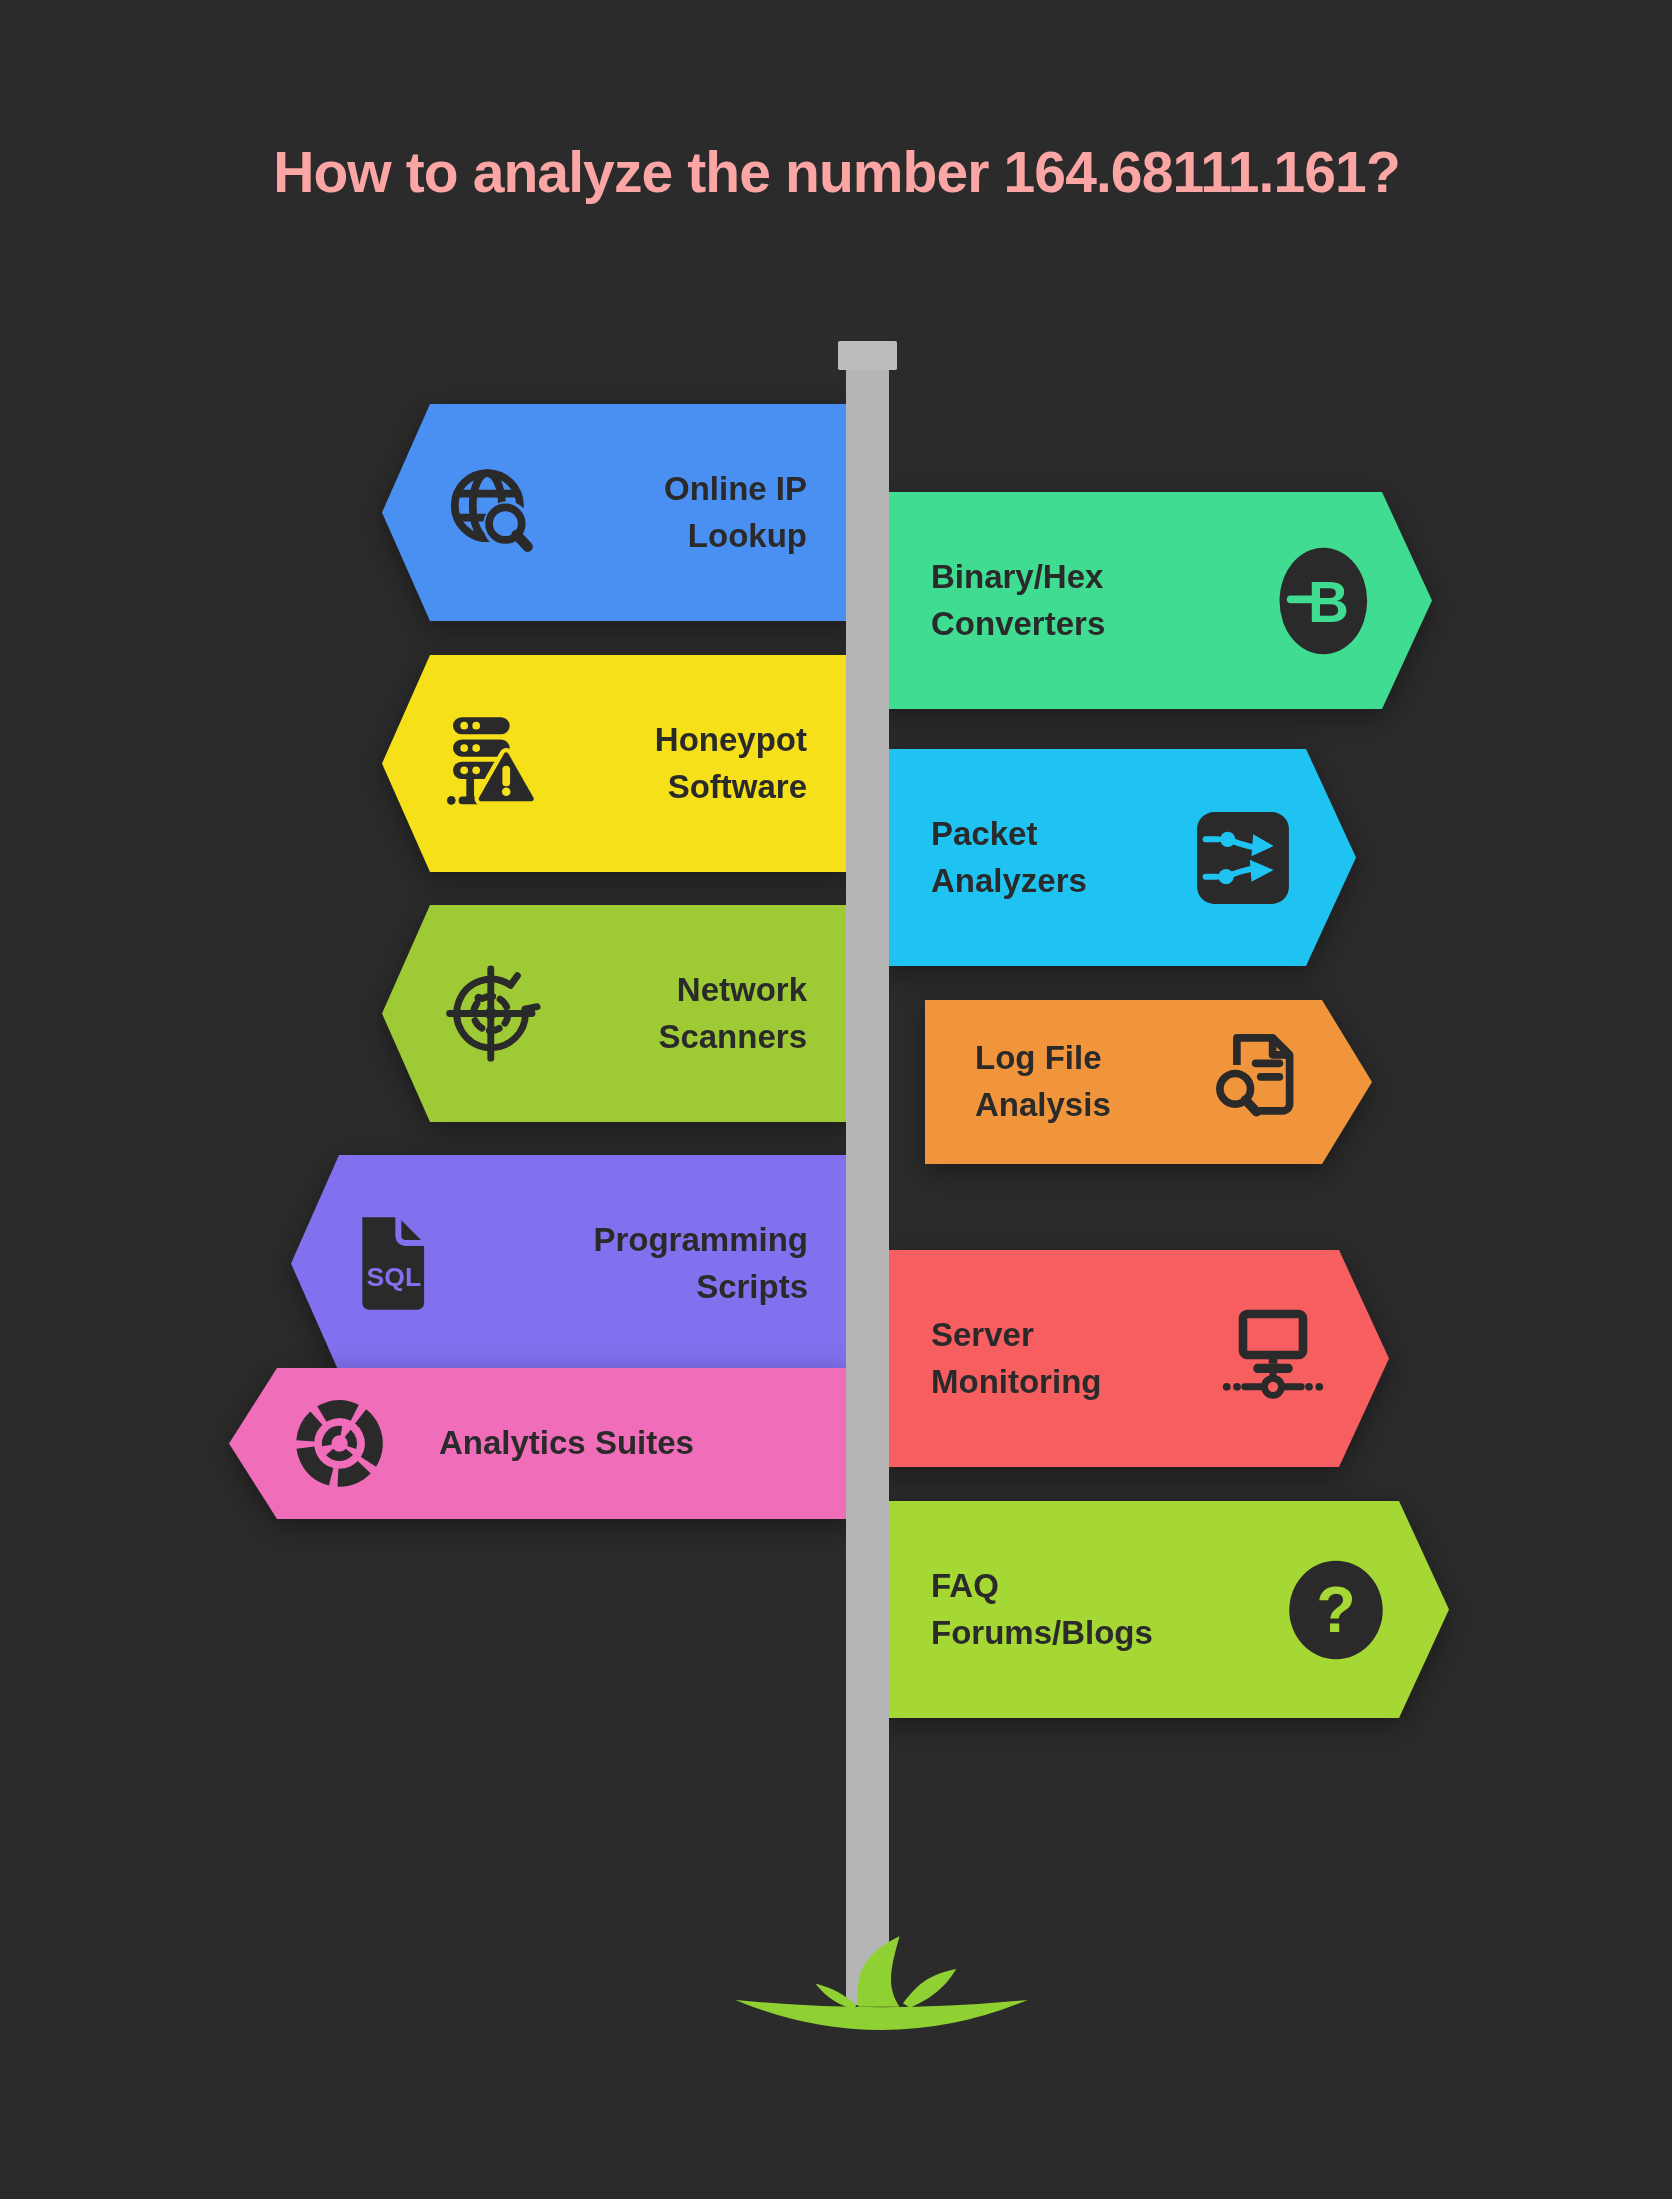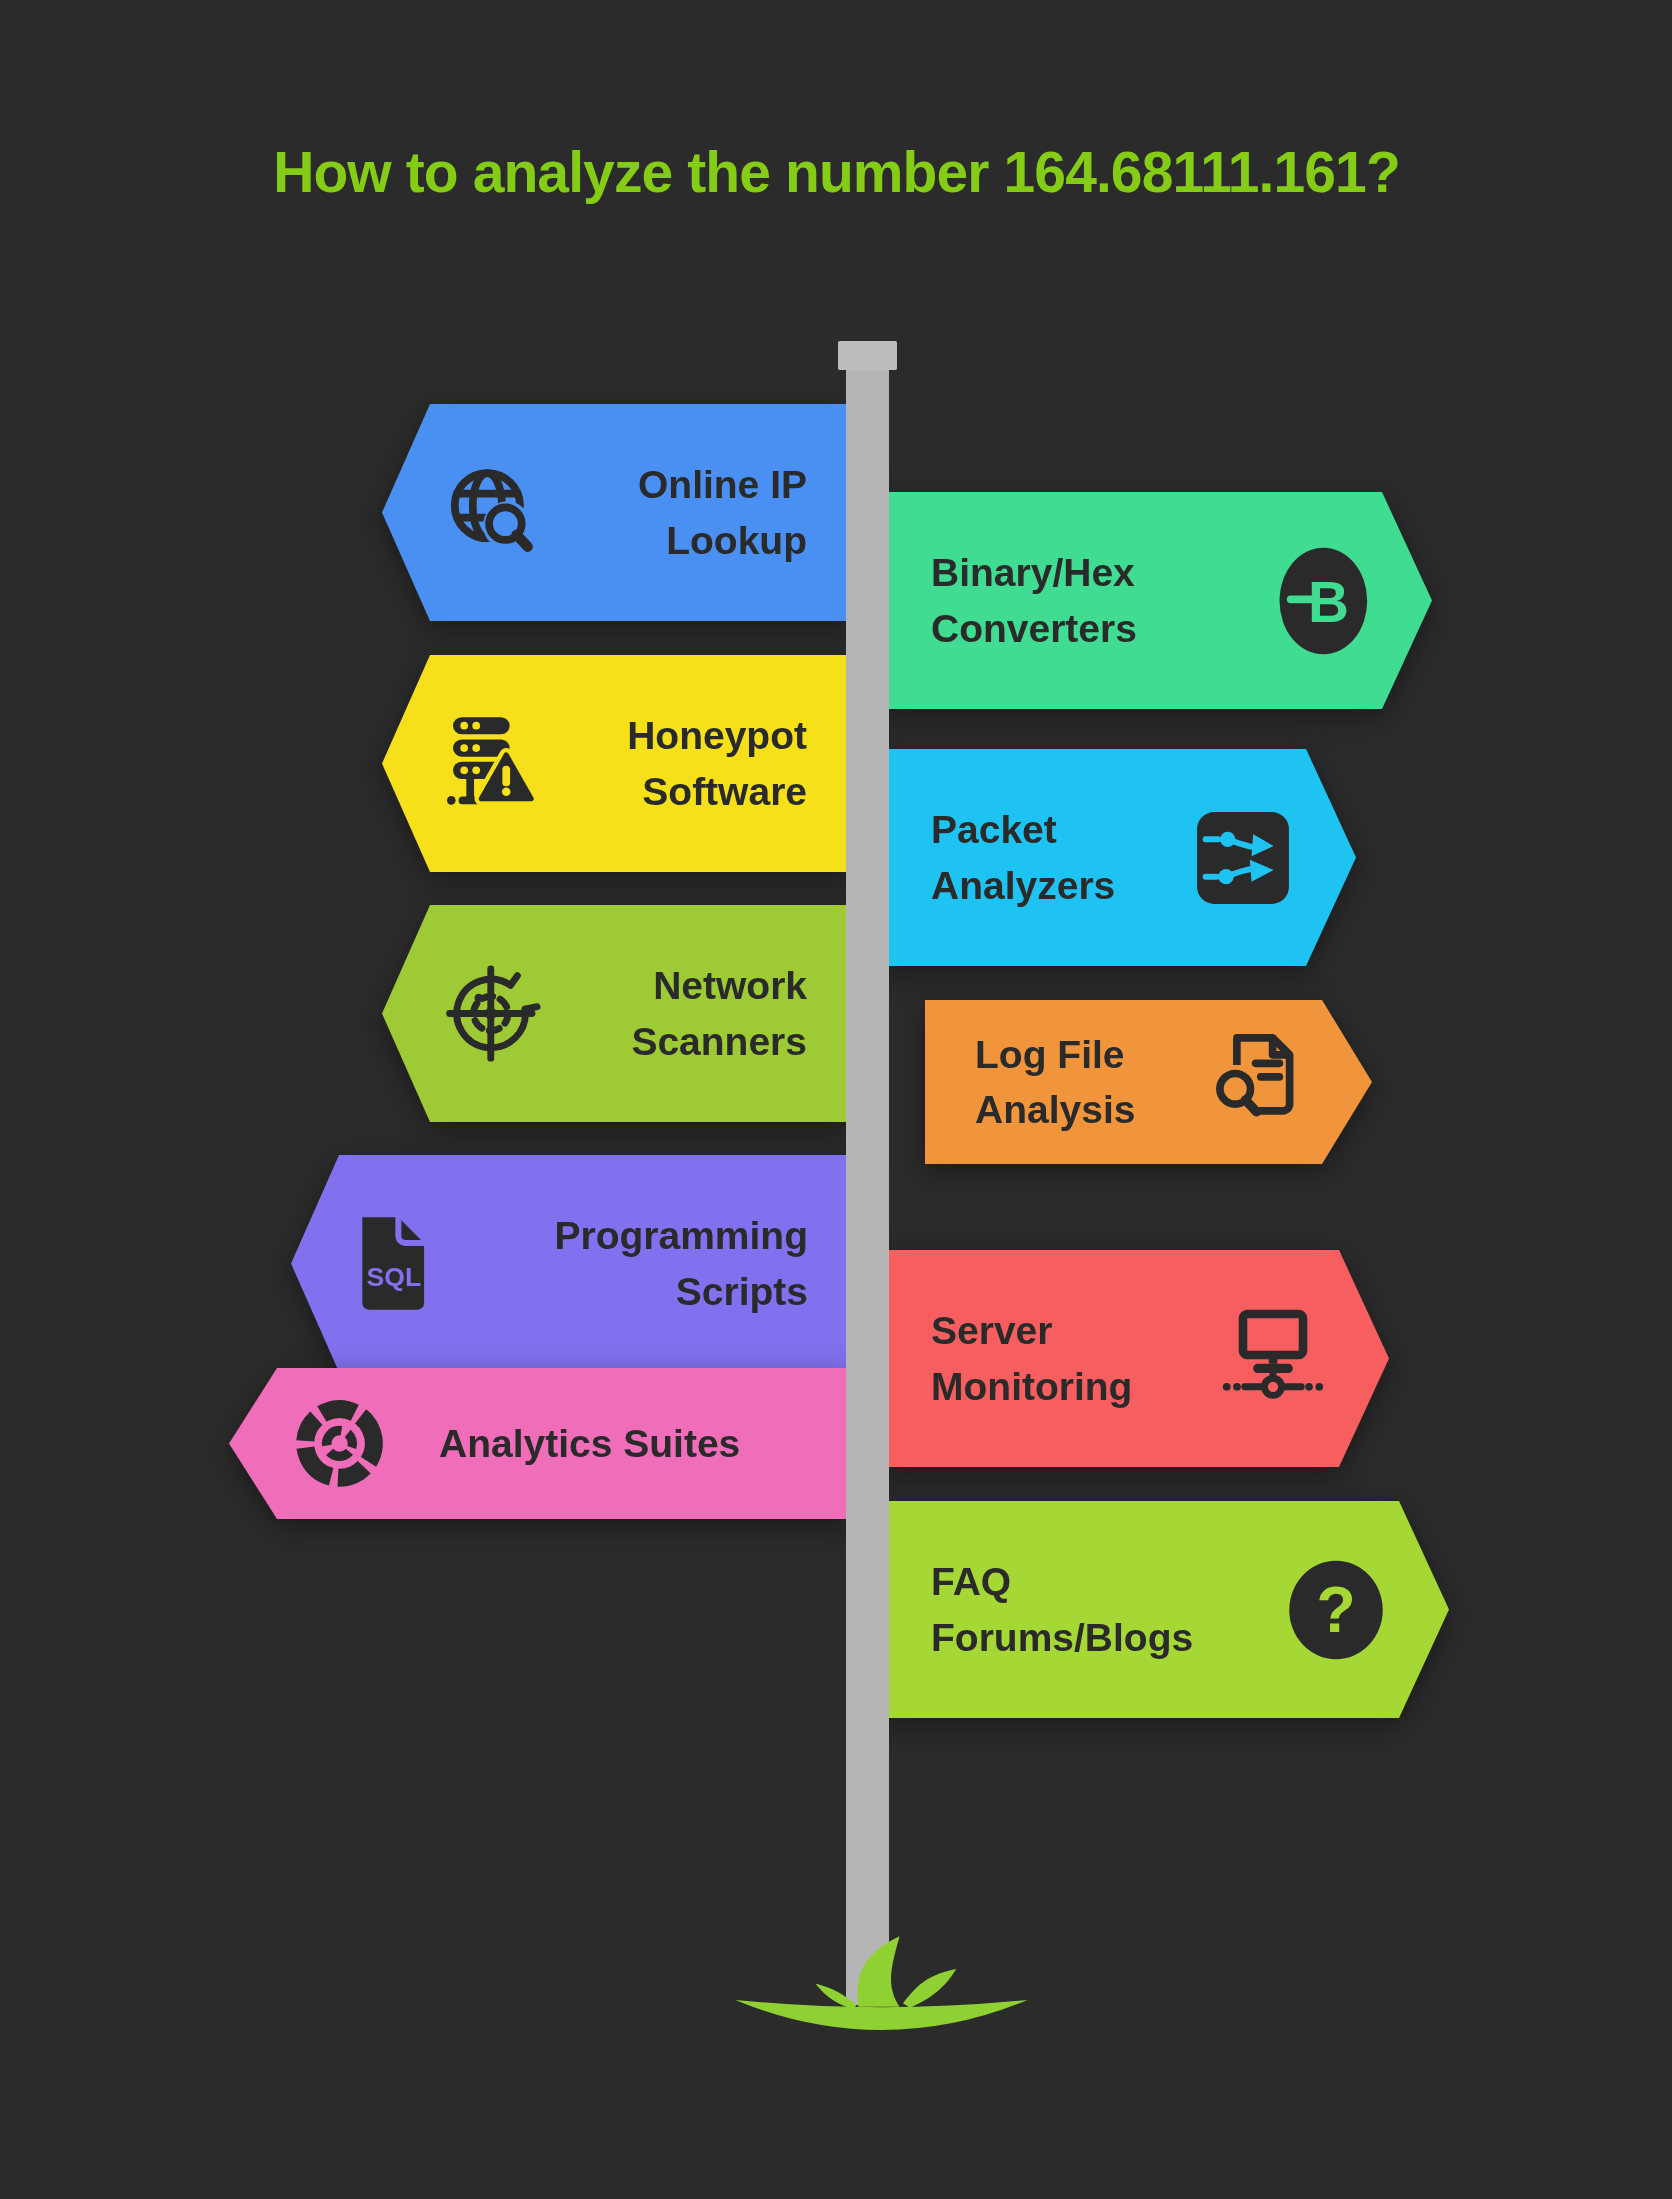--- a/index.html
+++ b/index.html
@@ -8,36 +8,36 @@
   .title{position:absolute;left:0;top:139px;width:100%;text-align:center;
          font-size:57px;font-weight:bold;letter-spacing:-0.9px;}
   .pole{position:absolute;left:846px;top:369px;width:43px;height:1636px;z-index:20;}
   .pole-cap{position:absolute;left:838px;top:341px;width:59px;height:29px;z-index:21;border-radius:1.7px;}
   .grass{position:absolute;left:731px;top:1926px;z-index:30;}
   .sw{position:absolute;filter:drop-shadow(0 8.6px 13.8px rgba(0,0,0,0.38));z-index:10;}
   .sign{width:100%;height:100%;background:var(--sign);color:var(--ink);
         display:flex;align-items:center;}
   .sign.left{clip-path:polygon(0 50%,48px 0,100% 0,100% 100%,48px 100%);}
   .sign.right{clip-path:polygon(0 0,calc(100% - 50px) 0,100% 50%,calc(100% - 50px) 100%,0 100%);}
-  .label{font-weight:bold;font-size:39px;line-height:1.42;}
+  .label{font-weight:bold;font-size:33px;line-height:1.42;}
   .ln{display:block;}
   .sign.left .icon{margin-left:59px;text-align:right;}
   .sign.left .label{flex:1;text-align:right;padding-right:46px;}
   .sign.left.single .label{text-align:left;padding-left:48px;}
   .sign.right .label{padding-left:50px;}
   .sign.right .icon{margin-left:auto;margin-right:62px;}
   .icon{flex:0 0 auto;display:flex;align-items:center;}
   svg{display:block;}
 </style>
 </head>
 <body>
 
 <div class="canvas" style="background-color: rgb(43, 43, 43); --ink: #2A2A2A;">
 
-  <div class="title" style="color: #84cc16;">How to analyze the number 164.68111.161?</div>
+  <div class="title" style="color: #fca5a5;">How to analyze the number 164.68111.161?</div>
 
   <div class="pole-cap" style="background-color: rgb(188, 188, 188);"></div>
   <div class="pole" style="background-color: rgb(181, 181, 181);"></div>
 
   <div class="sw" style="left:382px;top:404px;width:471px;height:217px">
     <div class="sign left" style="--sign: #4A90F2;">
       <span class="icon">
         <svg width="103" height="103" viewBox="0 0 120 120">
           <g fill="none" stroke="currentColor" stroke-width="9">
             <circle cx="54" cy="52" r="38"></circle>

